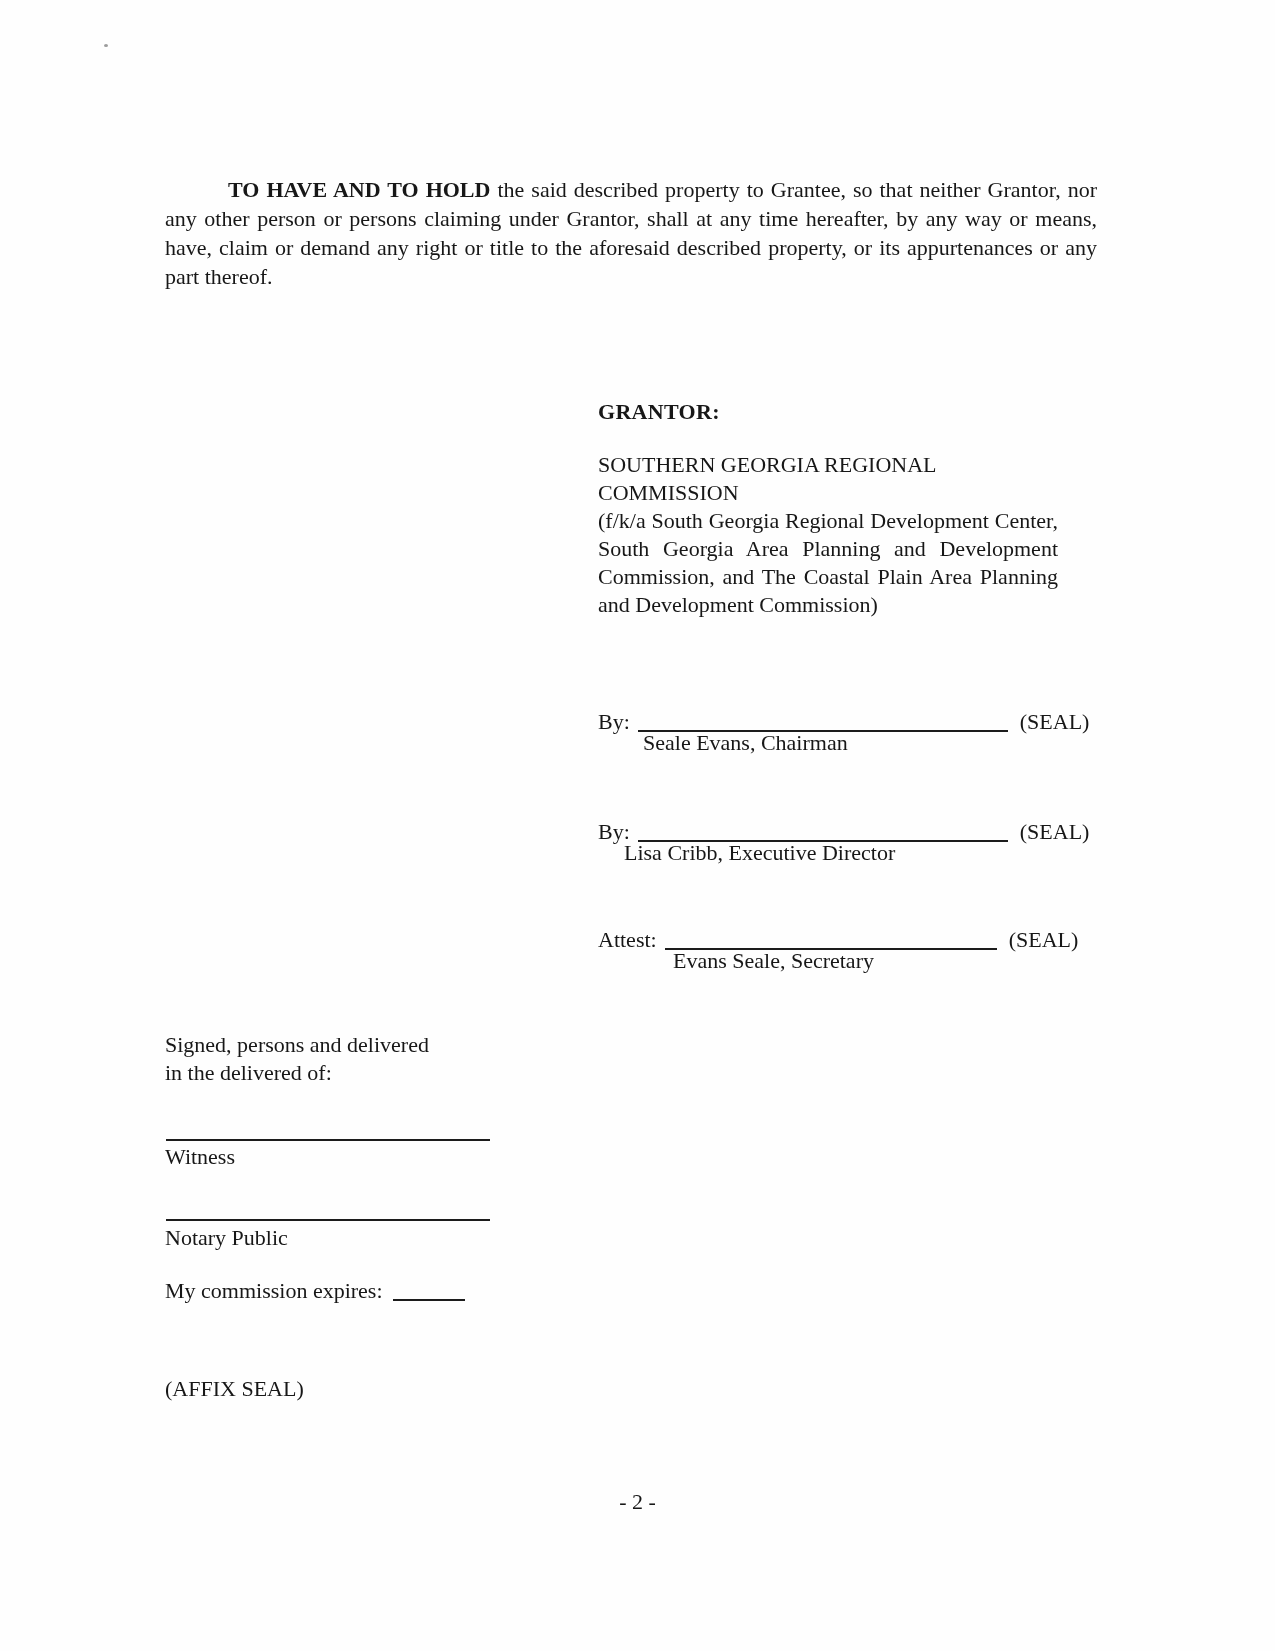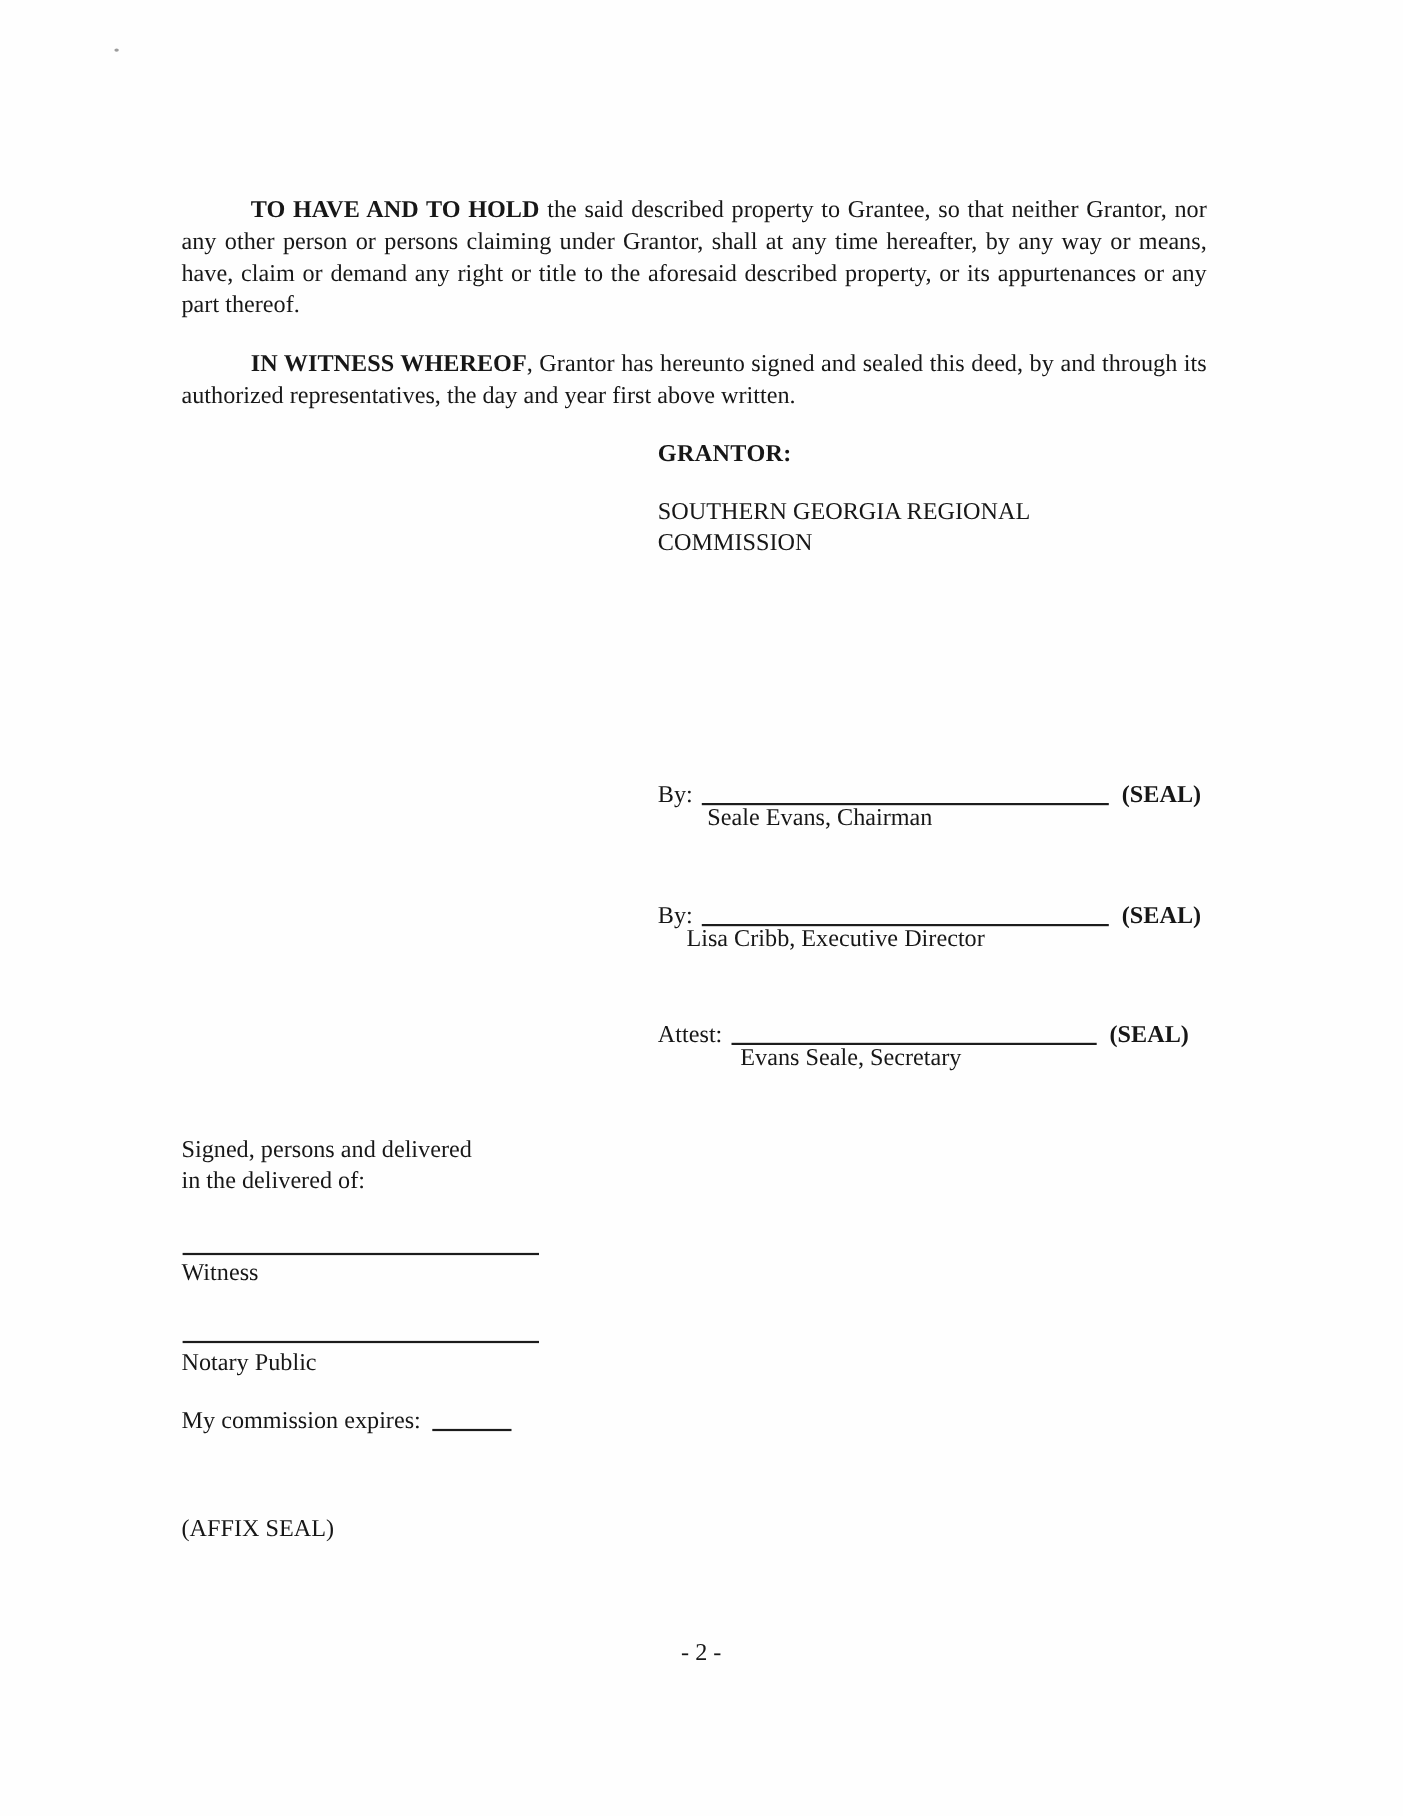--- a/index.html
+++ b/index.html
@@ -49,21 +49,21 @@
     line-height: 29px;
   }
   .sig-line {
     display: inline-block;
     height: 20px;
     border-bottom: 2px solid #1c1c1c;
     margin: 0 8px;
     position: relative;
     top: 3px;
   }
-  .sig-seal { margin-left: 4px; font-weight: bold; }
+  .sig-seal { margin-left: 4px; }
   .sig-name { position: absolute; line-height: 28px; }
   .left-block {
     position: absolute;
     left: 165px;
     line-height: 28px;
   }
   .rule {
     position: absolute;
     left: 166px;
     width: 324px;
@@ -98,26 +98,26 @@
 </style>
 </head>
 <body>
 
 <div class="page">
 
   <div class="speck"></div>
 
   <p class="para" style="top:175px"><b>TO HAVE AND TO HOLD</b><span> the said described property to Grantee, so that neither Grantor, nor any other person or persons claiming under Grantor, shall at any time hereafter, by any way or means, have, claim or demand any right or title to the aforesaid described property, or its appurtenances or any part thereof.</span></p>
 
-  <p class="para" style="top:315px"><b>IN WITNESS WHEREOF</b><span>, Grantor has hereunto signed and sealed this deed, by and through its authorized representatives, the day and year first above written.</span></p>
 
   <div class="grantor-label" style="top:399px">GRANTOR:</div>
 
   <div class="grantor-name" style="top:451px">SOUTHERN GEORGIA REGIONAL COMMISSION</div>
 
+  <div class="grantor-fka" style="top:507px">(f/k/a South Georgia Regional Development Center, South Georgia Area Planning and Development Commission, and The Coastal Plain Area Planning and Development Commission)</div>
 
   <div class="sig-row" style="top:707px">
     <span>By:</span><span class="sig-line" style="width:370px"></span><span class="sig-seal">(SEAL)</span>
   </div>
   <div class="sig-name" style="top:729px;left:643px">Seale Evans, Chairman</div>
 
   <div class="sig-row" style="top:817px">
     <span>By:</span><span class="sig-line" style="width:370px"></span><span class="sig-seal">(SEAL)</span>
   </div>
   <div class="sig-name" style="top:839px;left:624px">Lisa Cribb, Executive Director</div>

